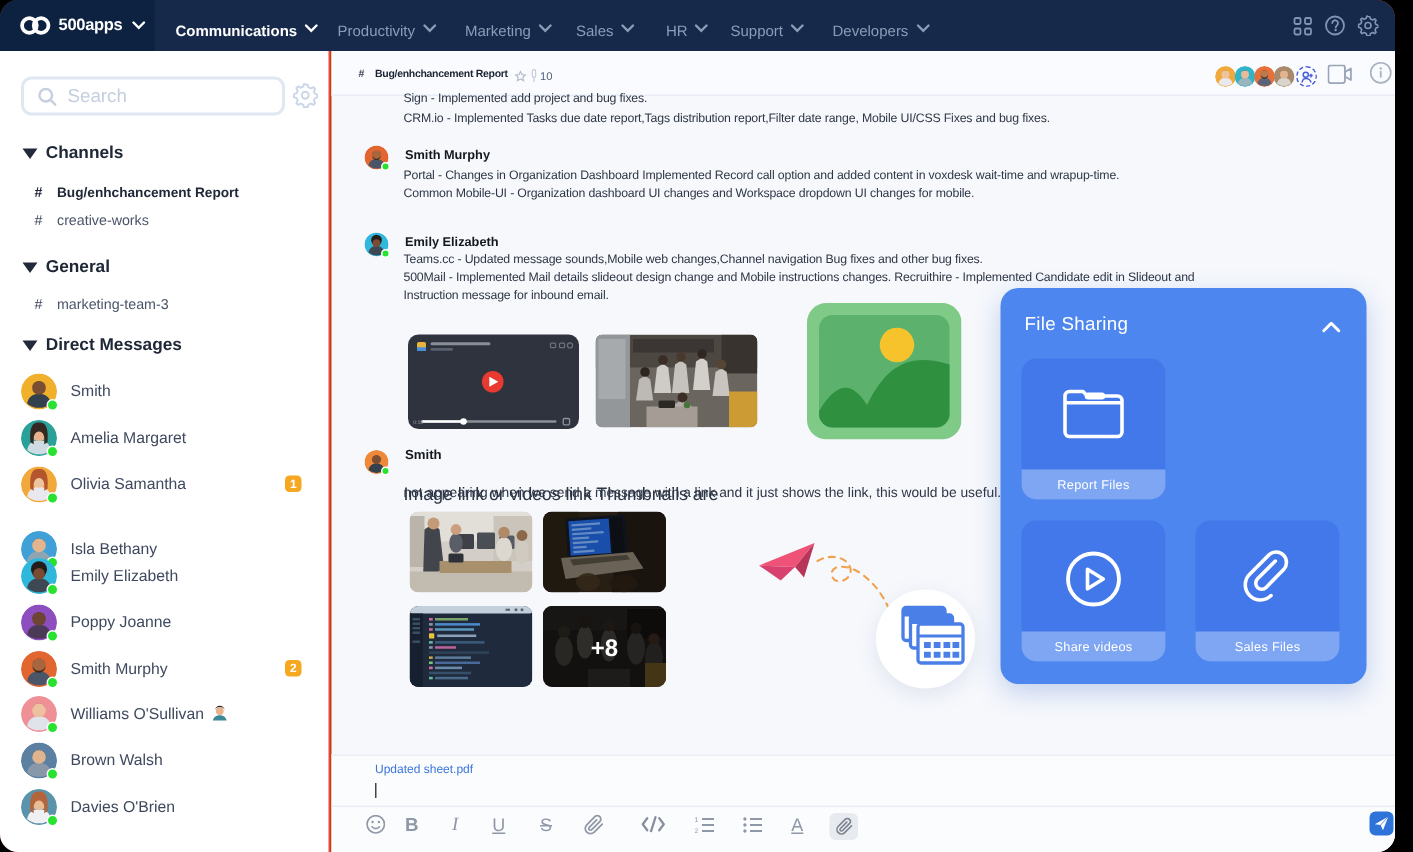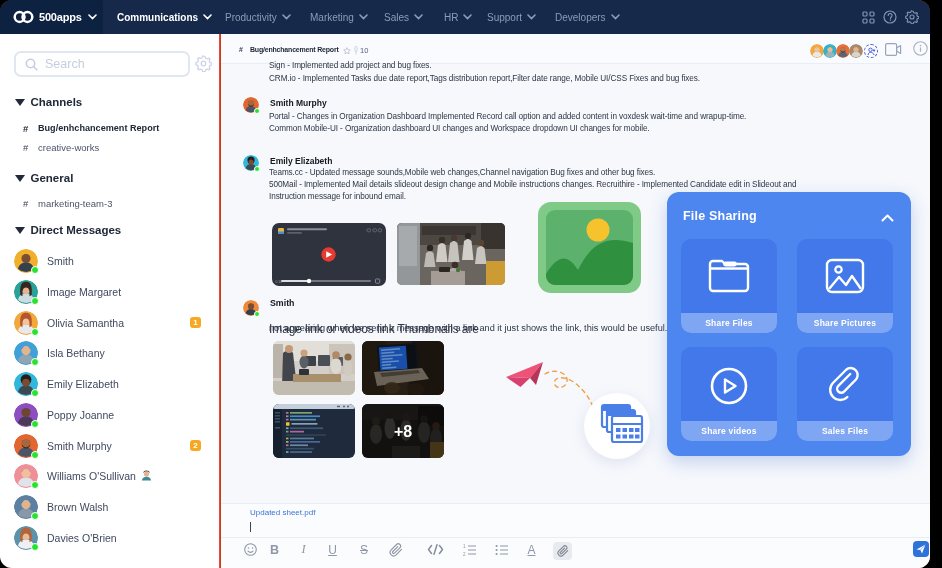--- a/index.html
+++ b/index.html
@@ -5,21 +5,21 @@
 * { margin:0; padding:0; box-sizing:border-box; }
 html,body { background:#000; width:942px; height:568px; overflow:hidden; font-family:"Liberation Sans", sans-serif; }
 #win { position:relative; width:930px; height:568px; border-radius:12px; overflow:hidden; background:#c2410c; }
 
 
 #topbar { position:absolute; left:0; top:0; width:942px; height:34px; background:#16294a; }
 #logoarea { position:absolute; left:0; top:0; width:103px; height:34px; background:#0d2140; display:flex; align-items:center; }
 #logoarea svg { margin-left:13px; }
 #logoarea .lt { color:#fff; font-size:11px; font-weight:700; margin-left:5px; letter-spacing:-0.2px; }
 #logoarea .lc { margin-left:6px; }
-.nav { position:absolute; top:0; height:34px; display:flex; align-items:center; font-size:10px; color:#8b9cb8; white-space:nowrap; }
+.nav { position:absolute; top:16px; height:34px; display:flex; align-items:flex-start; font-size:10px; color:#8b9cb8; white-space:nowrap; }
 .nav.active { color:#ffffff; font-weight:700; }
 .nav .chev { margin-left:5px; }
 .topicons { position:absolute; right:23px; top:0; height:34px; display:flex; align-items:center; gap:8px; }
 
 
 #sidebar { position:absolute; left:0; top:34px; width:220px; height:534px; background:#ffffff; border-right:1px solid #ef4444; }
 #searchbox { position:absolute; left:14px; top:17px; width:176px; height:26px; border:2px solid #dfe7f3; border-radius:7px; display:flex; align-items:center; color:#c3cede; font-size:12.5px; }
 #searchbox svg { margin-left:9px; margin-right:7px; }
 #sgear { position:absolute; left:195px; top:21px; }
 .sechead { position:absolute; left:15px; display:flex; align-items:center; font-size:11.5px; font-weight:700; color:#202838; }
@@ -47,21 +47,21 @@
 .mname { position:absolute; left:49px; font-size:8.5px; font-weight:700; color:#14181f; }
 .mav { position:absolute; left:21.5px; }
 
 
 #vidplayer { position:absolute; left:51px; top:189px; width:114px; height:63px; background:#2e333d; border-radius:7px; }
 #meetphoto { position:absolute; left:176px; top:189px; width:108px; height:62px; border-radius:5px; overflow:hidden; }
 #greenimg { position:absolute; left:317px; top:168px; width:103px; height:91px; }
 .gimg { position:absolute; border-radius:6px; overflow:hidden; }
 
 
-#fspanel { position:absolute; left:446px; top:158px; width:244px; height:264px; background:#4d86ee; border-radius:12px; box-shadow:0 6px 18px rgba(45,90,190,0.25);font-weight:bold; }
+#fspanel { position:absolute; left:446px; top:158px; width:244px; height:264px; background:#4d86ee; border-radius:12px; box-shadow:0 6px 18px rgba(45,90,190,0.25); }
 #fspanel .ttl { position:absolute; left:16px; top:17px; font-size:12.5px; letter-spacing:0.2px; color:#fff; }
 .tile { position:absolute; width:96px; height:94px; background:#4278e9; border-radius:10px; }
 .tile .lbl { position:absolute; left:0; bottom:0; width:96px; height:20px; background:#7fa6f3; border-radius:0 0 10px 10px; color:#fff; font-size:8.5px; letter-spacing:0.2px; text-align:center; line-height:20px; }
 .tile svg { position:absolute; left:50%; top:19px; transform:translate(-50%,0); }
 
 
 #plane { position:absolute; left:285px; top:328px; }
 #wcircle { position:absolute; left:363px; top:359px; width:66px; height:66px; background:#fff; border-radius:50%; box-shadow:0 4px 14px rgba(120,140,180,0.18); }
 
 
@@ -157,35 +157,35 @@
     <div class="dm" style="top:246px">
         <span class="av" style="width:24px;height:24px;">
           <svg width="24" height="24" viewBox="0 0 24 24">
             <circle cx="12.0" cy="12.0" r="12.0" fill="#2aa198"></circle>
             <path d="M12.0 13.440000000000001c-4.5600000000000005 0-7.199999999999999 2.64-7.92 6.48a12.0 12.0 0 0015.84 0c-0.72-3.84-3.3600000000000003-6.48-7.92-6.48z" fill="#cfdbe2"></path>
             <circle cx="12.0" cy="9.600000000000001" r="4.5600000000000005" fill="#e8b28c"></circle>
             <path d="M6.299999999999999 14.879999999999999 c-0.9120000000000001-11.856000000000002 2.2800000000000002-13.224 5.700000000000001-13.224 c3.4200000000000004 0 6.612 1.368 5.700000000000001 13.224 l-2.2800000000000002 1.368 c0.684-5.472-0.45600000000000007-8.664-3.4200000000000004-8.664 c-2.9640000000000004 0-4.104000000000001 3.192-3.4200000000000004 8.664z" fill="#352823"></path>
           </svg>
           <span class="dot"></span>
         </span>
-        <span class="nm">Image Margaret</span>
+        <span class="nm">Amelia Margaret</span>
       </div>
     <div class="dm" style="top:277px">
         <span class="av" style="width:24px;height:24px;">
           <svg width="24" height="24" viewBox="0 0 24 24">
             <circle cx="12.0" cy="12.0" r="12.0" fill="#f2a93b"></circle>
             <path d="M12.0 13.440000000000001c-4.5600000000000005 0-7.199999999999999 2.64-7.92 6.48a12.0 12.0 0 0015.84 0c-0.72-3.84-3.3600000000000003-6.48-7.92-6.48z" fill="#e8e8ee"></path>
             <circle cx="12.0" cy="9.600000000000001" r="4.5600000000000005" fill="#eec39f"></circle>
             <path d="M6.299999999999999 14.879999999999999 c-0.9120000000000001-11.856000000000002 2.2800000000000002-13.224 5.700000000000001-13.224 c3.4200000000000004 0 6.612 1.368 5.700000000000001 13.224 l-2.2800000000000002 1.368 c0.684-5.472-0.45600000000000007-8.664-3.4200000000000004-8.664 c-2.9640000000000004 0-4.104000000000001 3.192-3.4200000000000004 8.664z" fill="#b4552e"></path>
           </svg>
           <span class="dot"></span>
         </span>
         <span class="nm">Olivia Samantha</span>
       </div>
-    <div class="dm" style="top:307px">
+    <div class="dm" style="top:320px">
         <span class="av" style="width:24px;height:24px;">
           <svg width="24" height="24" viewBox="0 0 24 24">
             <circle cx="12.0" cy="12.0" r="12.0" fill="#42a0d8"></circle>
             <path d="M12.0 13.440000000000001c-4.5600000000000005 0-7.199999999999999 2.64-7.92 6.48a12.0 12.0 0 0015.84 0c-0.72-3.84-3.3600000000000003-6.48-7.92-6.48z" fill="#8fa6b2"></path>
             <circle cx="12.0" cy="9.600000000000001" r="4.5600000000000005" fill="#e3b48e"></circle>
             <path d="M7.4399999999999995 9.600000000000001 a4.5600000000000005 4.5600000000000005 0 019.120000000000001 0 c0-6.1560000000000015-9.120000000000001-6.1560000000000015-9.120000000000001 0z" fill="#28211d"></path>
           </svg>
           <span class="dot"></span>
         </span>
         <span class="nm">Isla Bethany</span>
@@ -539,29 +539,21 @@
       <div class="ttl">File Sharing</div>
       <svg style="position:absolute;right:17px;top:22px" width="13" height="8" viewBox="0 0 13 8">
           <path d="M1.5 6.5L6.5 1.5l5 5" fill="none" stroke="#fff" stroke-width="2" stroke-linecap="round" stroke-linejoin="round"></path>
         </svg>
       <div class="tile" style="left:14px;top:47px">
         <svg width="44" height="36" viewBox="0 0 44 36">
             <path d="M3 6a3 3 0 013-3h9l3 3h20a3 3 0 013 3v21a3 3 0 01-3 3H6a3 3 0 01-3-3z" fill="none" stroke="#fff" stroke-width="2.4" stroke-linejoin="round"></path>
             <path d="M3 10.5h38" stroke="#fff" stroke-width="2.4"></path>
             <rect x="17" y="4.5" width="12" height="3" rx="1.5" fill="none" stroke="#fff" stroke-width="1.8"></rect>
           </svg>
-        <div class="lbl">Share Files</div>
-      </div>
-      <div class="tile" style="left:130px;top:47px">
-        <svg width="40" height="36" viewBox="0 0 40 36">
-            <rect x="2" y="2" width="36" height="32" rx="5" fill="none" stroke="#fff" stroke-width="2.4"></rect>
-            <circle cx="13.5" cy="11.5" r="3.2" fill="none" stroke="#fff" stroke-width="2.2"></circle>
-            <path d="M4 31l10-12 7 8 6-9 9 13" fill="none" stroke="#fff" stroke-width="2.4" stroke-linejoin="round"></path>
-          </svg>
-        <div class="lbl">Share Pictures</div>
+        <div class="lbl">Report Files</div>
       </div>
       <div class="tile" style="left:14px;top:155px">
         <svg width="40" height="40" viewBox="0 0 40 40">
             <circle cx="20" cy="20" r="17" fill="none" stroke="#fff" stroke-width="2.6"></circle>
             <path d="M16 13.5l10.5 6.5-10.5 6.5z" fill="none" stroke="#fff" stroke-width="2.4" stroke-linejoin="round"></path>
           </svg>
         <div class="lbl">Share videos</div>
       </div>
       <div class="tile" style="left:130px;top:155px">
         <svg width="34" height="40" viewBox="0 0 34 40">

